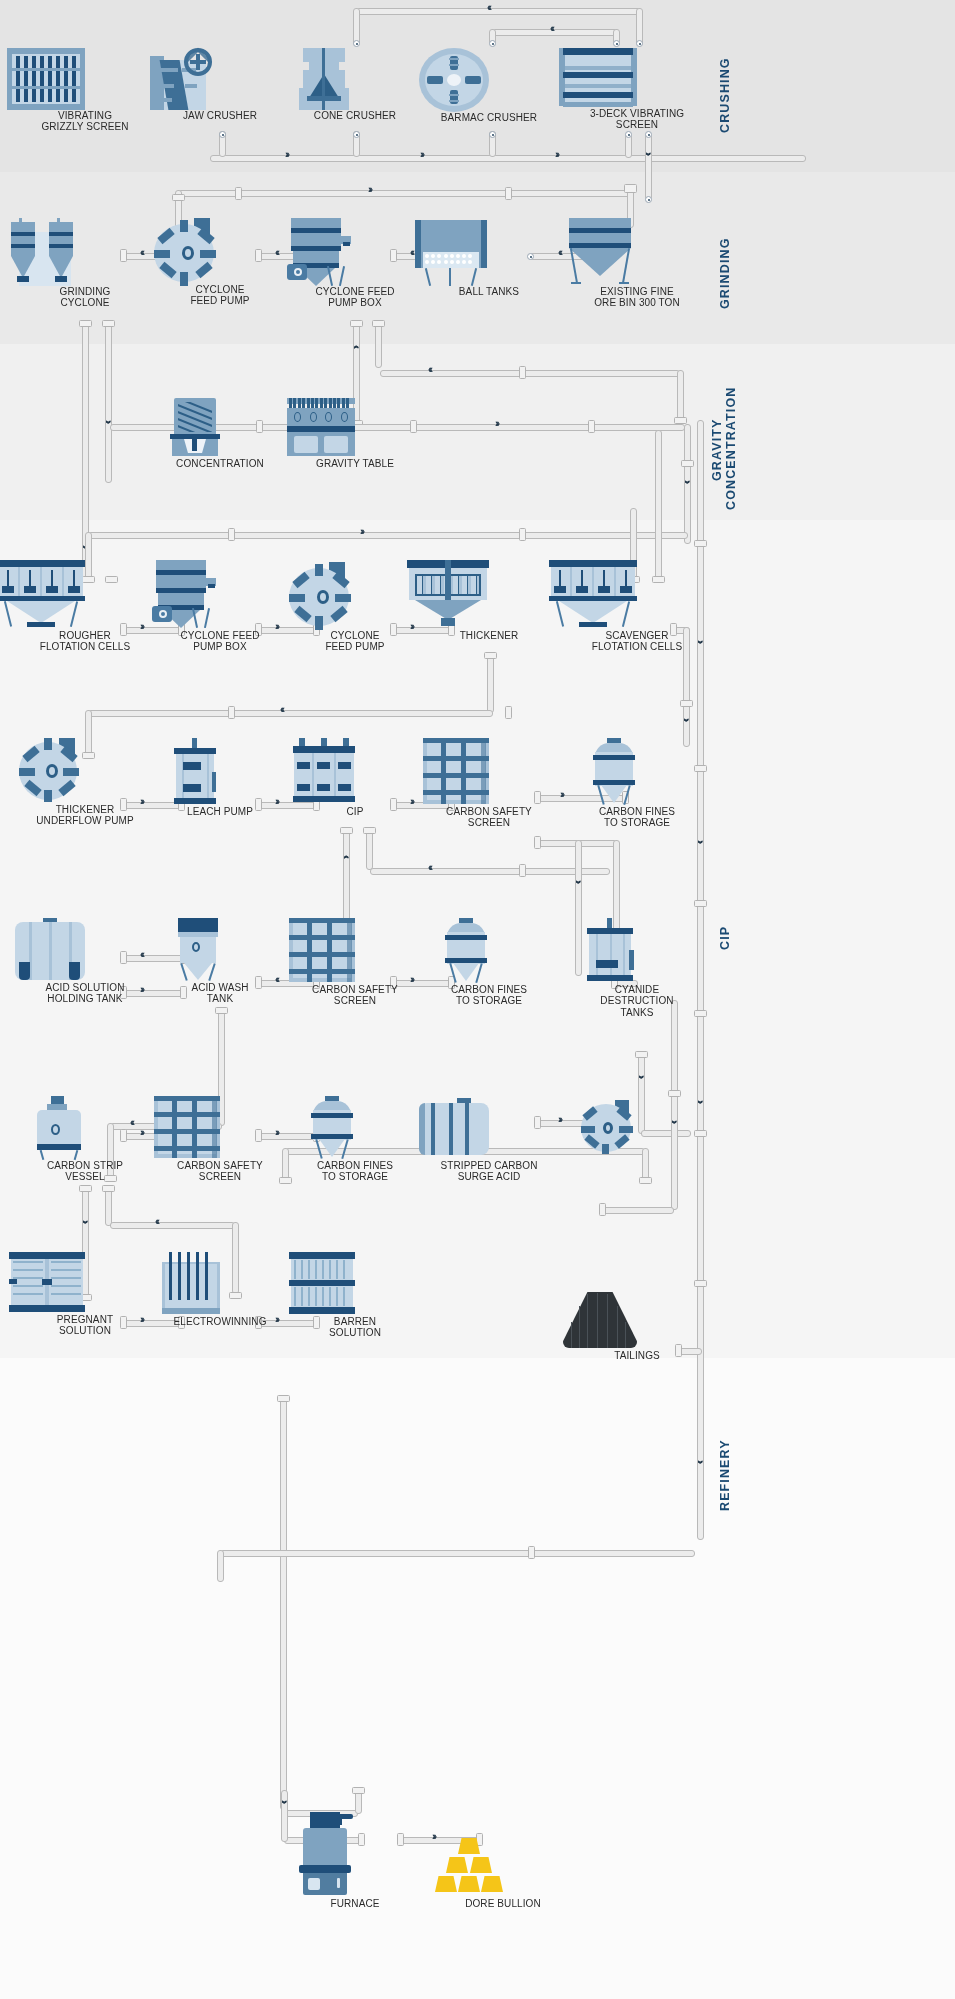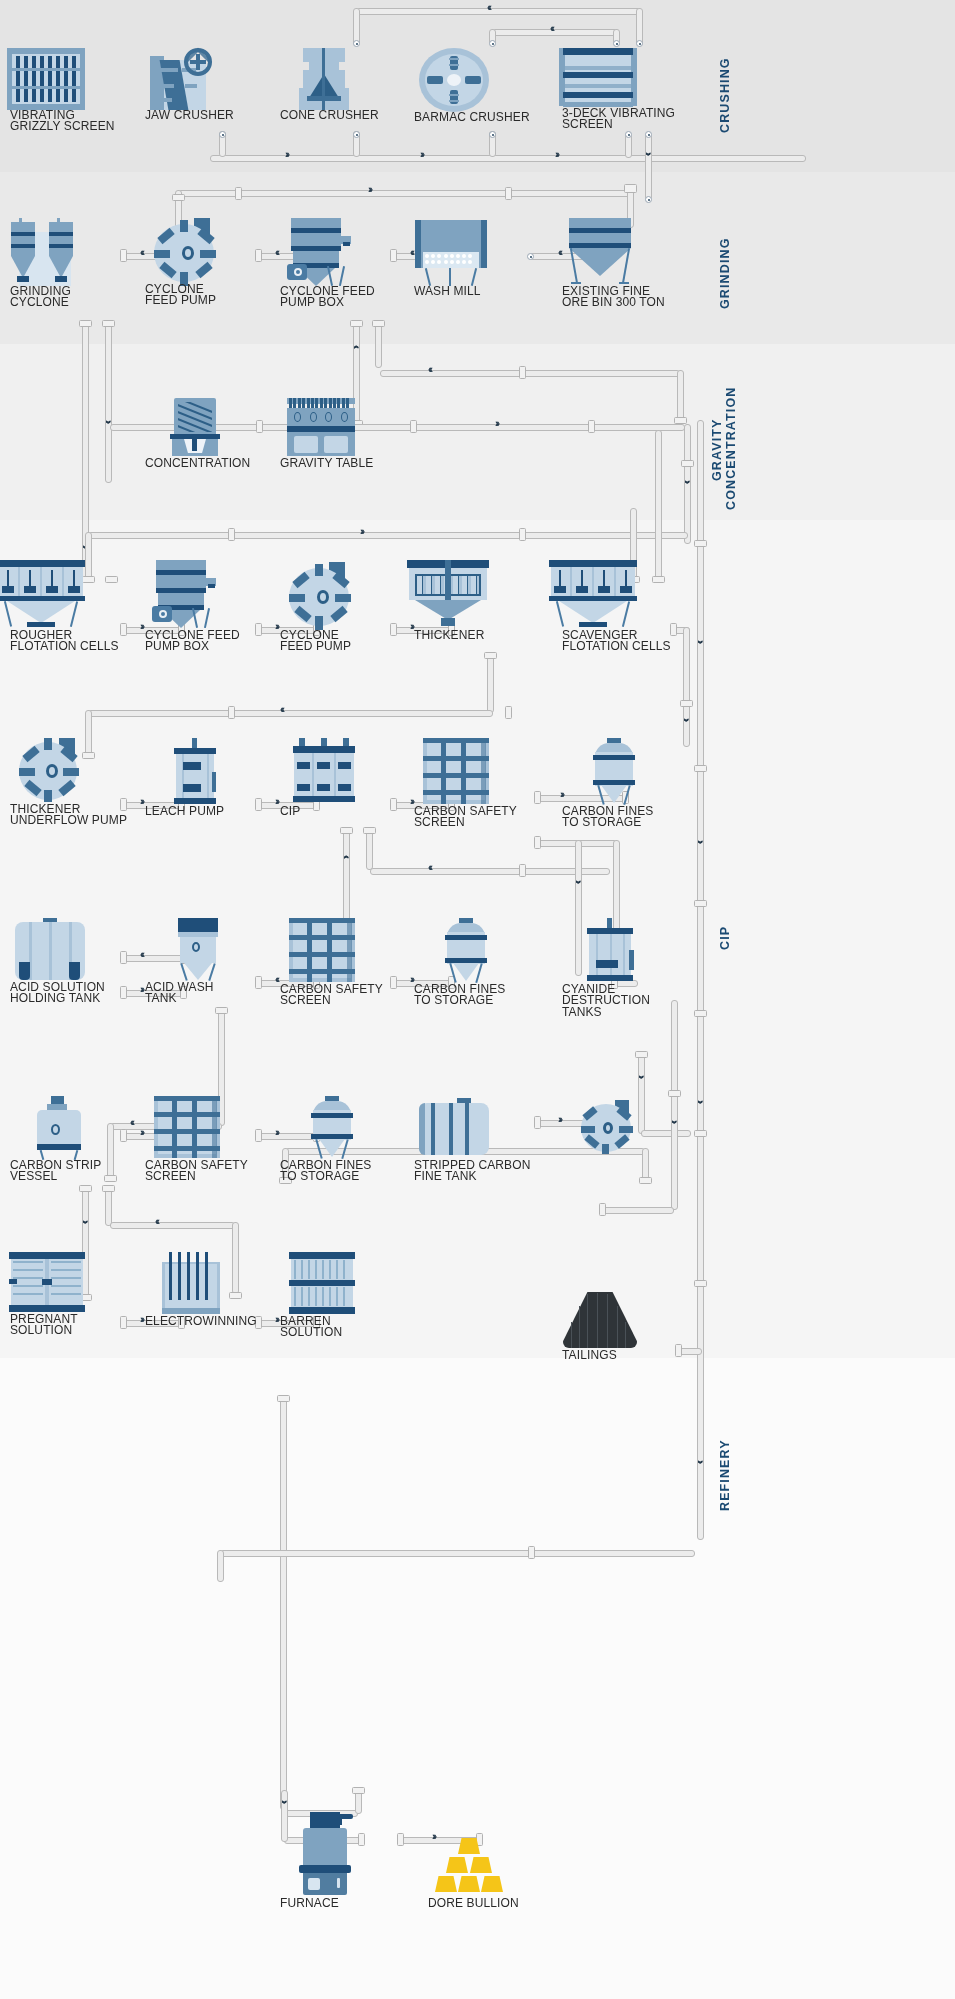--- a/index.html
+++ b/index.html
@@ -29,22 +29,22 @@
     text-align:center;
     writing-mode:vertical-rl;
     transform:rotate(180deg);
     white-space:pre-line;
   }
 
   
   .node{position:absolute;}
   .node .lbl{
     position:absolute;left:50%;transform:translateX(-50%);
-    text-align:left;color:#2a2a2a;
-    font-size:12px;line-height:11.4px;letter-spacing:.01em;
+    text-align:center;color:#2a2a2a;
+    font-size:10px;line-height:11.4px;letter-spacing:.01em;
     white-space:pre-line;width:150px;
   }
   .ico{position:absolute;left:50%;transform:translateX(-50%);}
 
   
   .pipe{position:absolute;background:#ececec;border:1px solid #b9b9b9;box-sizing:border-box;}
   .pipe.h{height:7px;border-radius:3px;}
   .pipe.v{width:7px;border-radius:3px;}
   .flange{position:absolute;background:#f2f2f2;border:1px solid #b2b2b2;box-sizing:border-box;border-radius:1.5px;}
   .flange.h{width:7px;height:13px;}
@@ -654,21 +654,21 @@
           <span style="width:4px;height:4px;border-radius:50%;background:#fff;"></span>
           <span style="width:4px;height:4px;border-radius:50%;background:#fff;"></span>
           <span style="width:4px;height:4px;border-radius:50%;background:#fff;"></span>
           <span style="width:4px;height:4px;border-radius:50%;background:#fff;"></span>
           <span style="width:4px;height:4px;border-radius:50%;background:#fff;"></span>
       </div>
       <div style="position:absolute;left:14px;top:50px;width:1.5px;height:18px;background:#4a7ba3;transform:rotate(-14deg);"></div>
       <div style="position:absolute;left:60px;top:50px;width:1.5px;height:18px;background:#4a7ba3;transform:rotate(14deg);"></div>
       <div style="position:absolute;left:36px;top:50px;width:1.5px;height:18px;background:#4a7ba3;"></div>
     </div>
-    <div class="lbl" style="top:68px;">WASH MILL</div>
+    <div class="lbl" style="top:68px;">BALL TANKS</div>
   </div>
 
   <div class="node" style="left:637px;top:218px;">
     <div class="ico" style="top:0;width:74px;height:68px;margin-left:-37px;">
       <div class="bx m1" style="left:6px;top:0;width:62px;height:12px;"></div>
       <div class="bx d1" style="left:6px;top:10px;width:62px;height:5px;"></div>
       <div class="bx m1" style="left:6px;top:15px;width:62px;height:10px;"></div>
       <div class="bx d1" style="left:6px;top:25px;width:62px;height:5px;"></div>
       <div style="position:absolute;left:6px;top:30px;width:0;height:0;border-left:31px solid transparent;border-right:31px solid transparent;border-top:28px solid #7fa3c0;"></div>
       <div style="position:absolute;left:10px;top:30px;width:1.5px;height:36px;background:#4a7ba3;transform:rotate(-10deg);"></div>
@@ -1049,21 +1049,21 @@
   <div class="node" style="left:489px;top:1096px;">
     <div class="ico" style="top:2px;width:70px;height:58px;margin-left:-35px;">
       <div class="bx d2" style="left:38px;top:0;width:14px;height:6px;"></div>
       <div class="bx l1" style="left:0;top:5px;width:70px;height:52px;border-radius:8px;"></div>
       <div class="bx d2" style="left:12px;top:5px;width:4px;height:52px;"></div>
       <div class="bx d2" style="left:30px;top:5px;width:4px;height:52px;"></div>
       <div class="bx d2" style="left:46px;top:5px;width:4px;height:52px;"></div>
       <div class="bx m1" style="left:0;top:5px;width:6px;height:52px;border-radius:8px 0 0 8px;"></div>
     </div>
     <div class="lbl" style="top:64px;">STRIPPED CARBON
-FINE TANK</div>
+SURGE ACID</div>
   </div>
 
   <div class="node" style="left:637px;top:1096px;">
     <div class="ico" style="top:4px;width:56px;height:54px;margin-left:-28px;">
       <div class="bx d2" style="left:34px;top:0;width:14px;height:16px;"></div>
       <div style="position:absolute;left:0;top:4px;width:50px;height:48px;border-radius:50%;background:#c3d6e6;"></div>
       <div style="position:absolute;left:22px;top:22px;width:10px;height:12px;border-radius:50%;border:3px solid #2d5f87;box-sizing:border-box;"></div>
       <div class="bx d2" style="left:2px;top:10px;width:14px;height:7px;transform:rotate(-40deg);"></div>
       <div class="bx d2" style="left:36px;top:10px;width:14px;height:7px;transform:rotate(40deg);"></div>
       <div class="bx d2" style="left:0px;top:26px;width:14px;height:7px;"></div>

